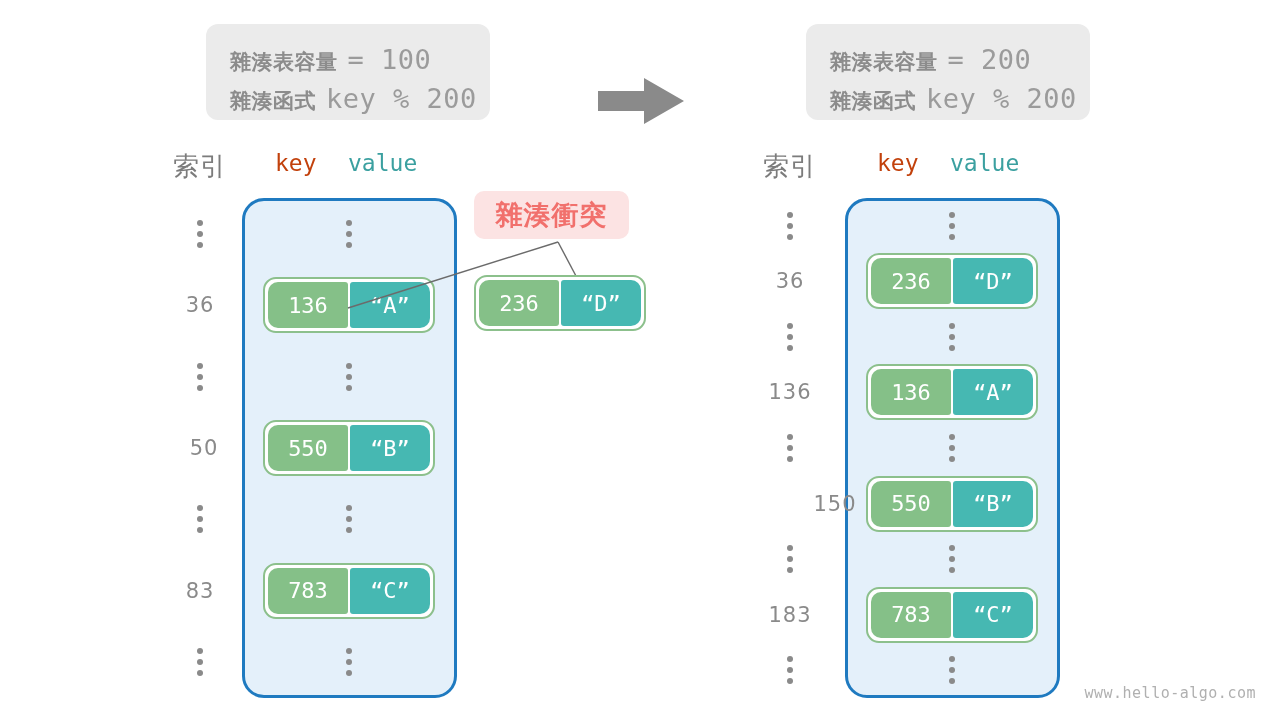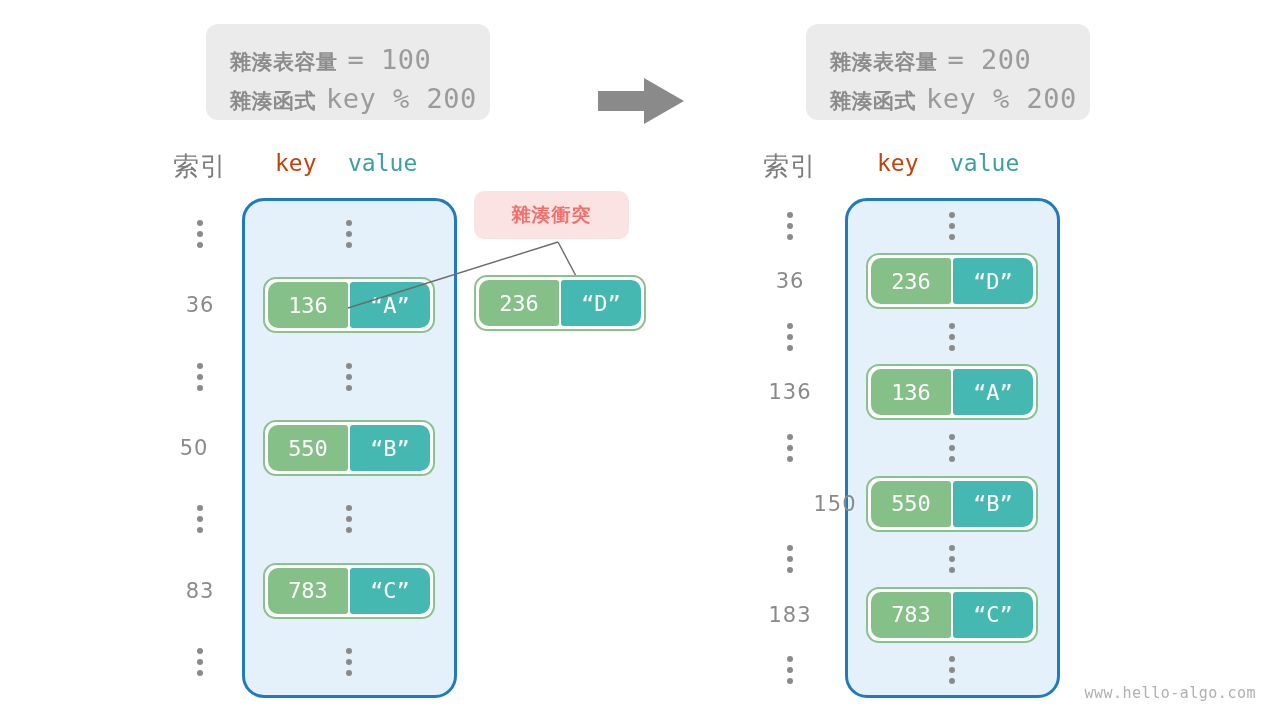--- a/index.html
+++ b/index.html
@@ -188,21 +188,21 @@
     left: 474px;
     top: 191px;
     width: 155px;
     height: 48px;
     background: #fce3e3;
     border-radius: 10px;
     display: flex;
     align-items: center;
     justify-content: center;
     color: #f1706c;
-    font-size: 19px;
+    font-size: 27px;
     font-weight: bold;
     letter-spacing: 1px;
     white-space: pre;
   }
   #collision-lines {
     position: absolute;
     left: 330px;
     top: 236px;
     width: 290px;
     height: 75px;
@@ -359,21 +359,21 @@
       <i></i>
       <i></i>
       <i></i>
     </div>
     <div class="index-cell" style="left: 160px; top: 305.143px;">36</div>
     <div class="vdots" style="left: 200px; top: 376.571px;">
       <i></i>
       <i></i>
       <i></i>
     </div>
-    <div class="index-cell" style="left: 154px; top: 448px;">50</div>
+    <div class="index-cell" style="left: 164px; top: 448px;">50</div>
     <div class="vdots" style="left: 200px; top: 519.429px;">
       <i></i>
       <i></i>
       <i></i>
     </div>
     <div class="index-cell" style="left: 160px; top: 590.857px;">83</div>
     <div class="vdots" style="left: 200px; top: 662.286px;">
       <i></i>
       <i></i>
       <i></i>

